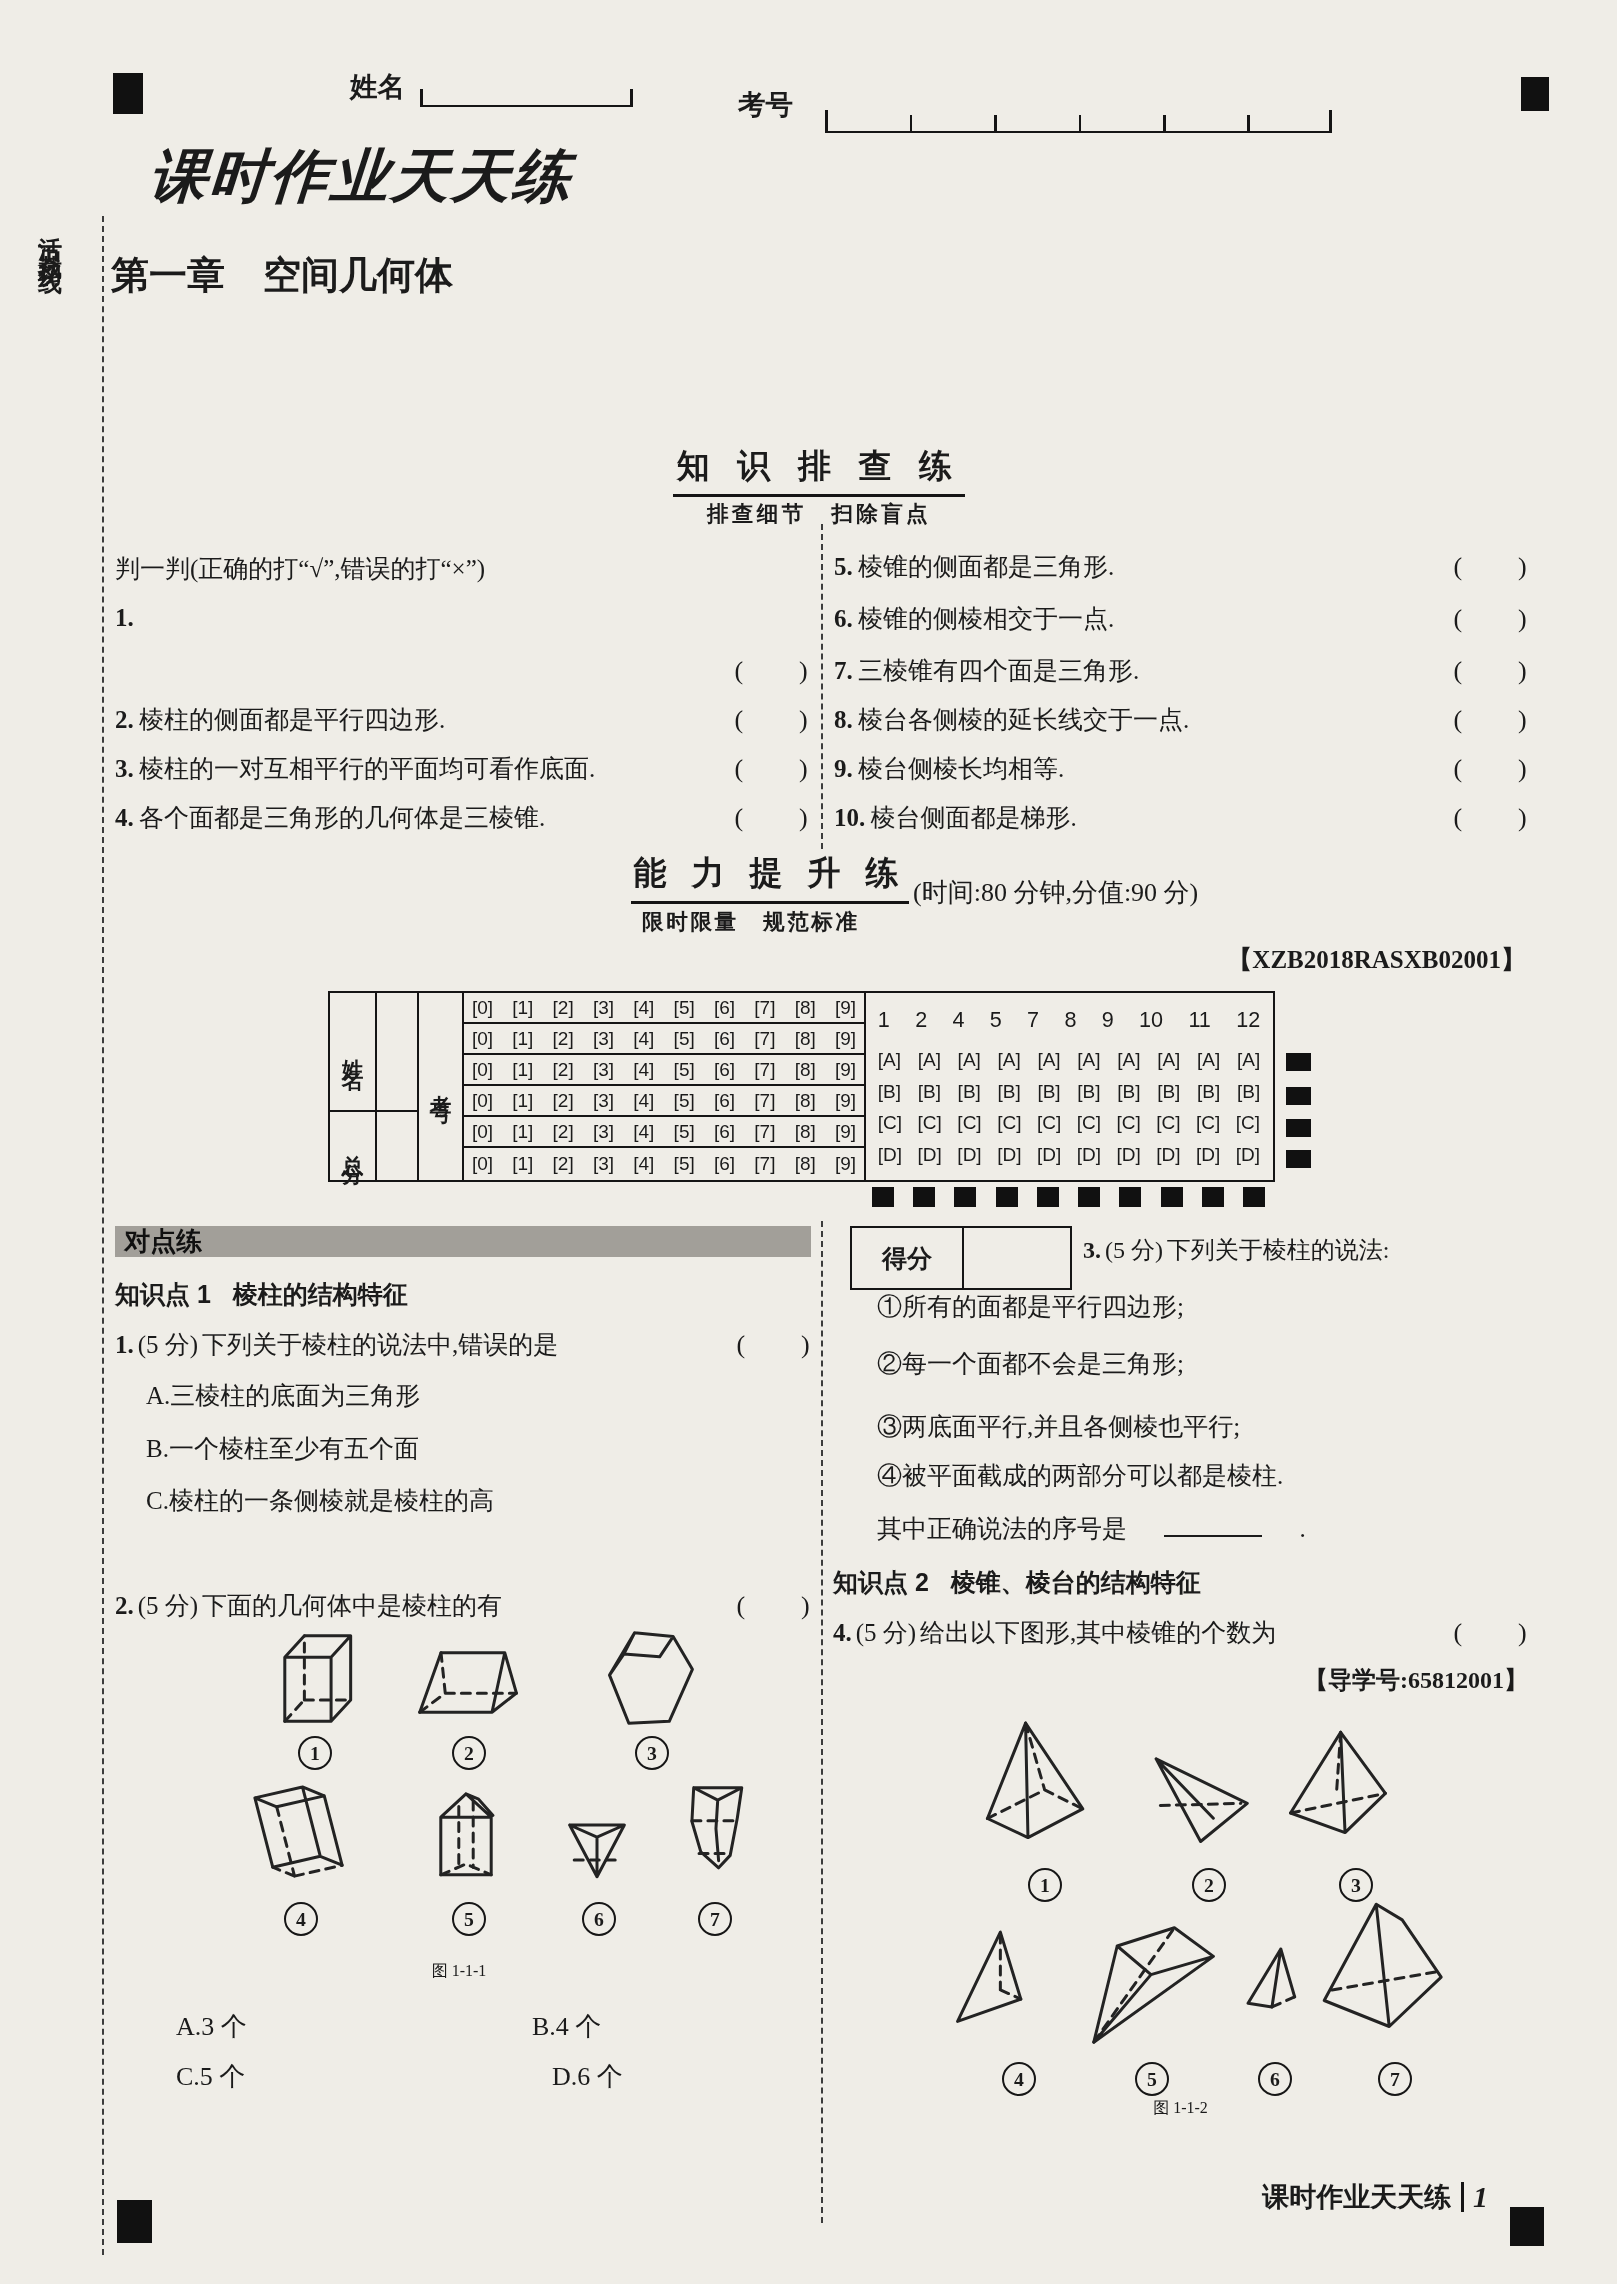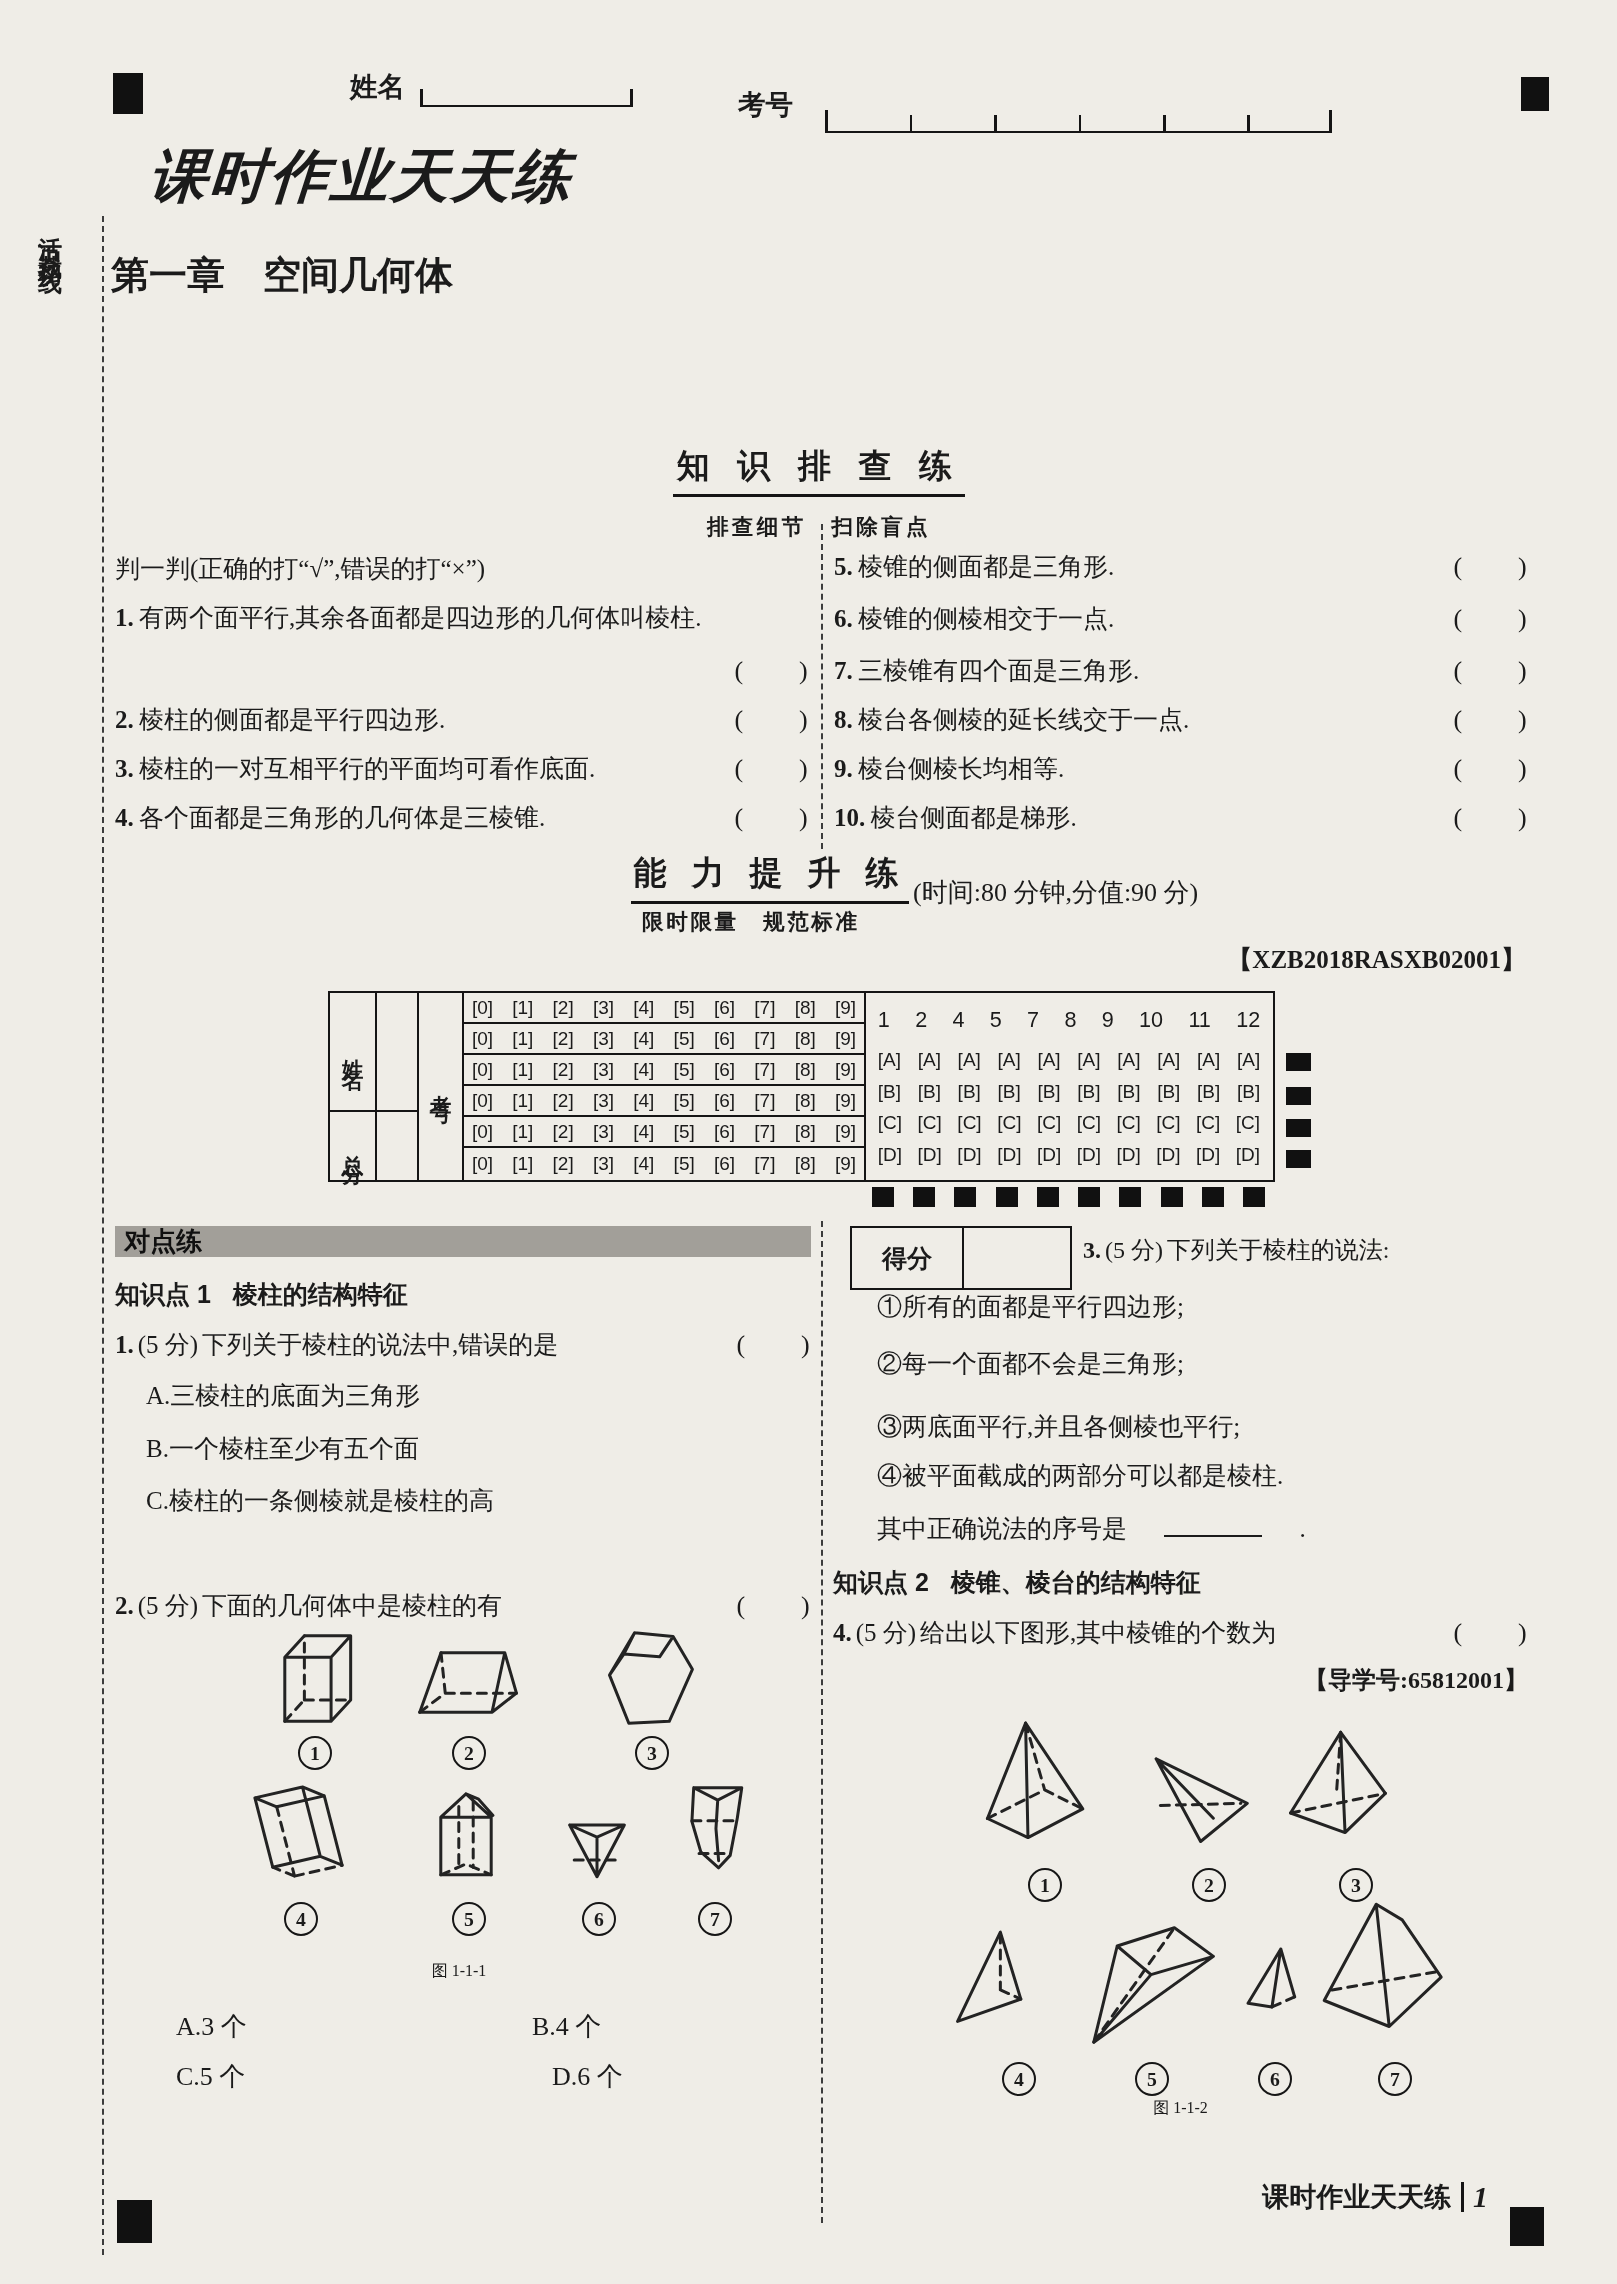--- a/index.html
+++ b/index.html
@@ -71,28 +71,27 @@
       <span class="abs" style="left: 50%; bottom: 0px; width: 2.6px; height: 15.7px; background: rgb(21, 21, 21);"></span>
       <span class="abs" style="left: 66.6667%; bottom: 0px; width: 2.6px; height: 15.7px; background: rgb(21, 21, 21);"></span>
       <span class="abs" style="left: 83.3333%; bottom: 0px; width: 2.6px; height: 15.7px; background: rgb(21, 21, 21);"></span>
     </div>
 
   <div class="abs hei" style="left:149px;top:138px;font-size:58px;font-style:italic;letter-spacing:2.6px;transform:skewX(-4deg);">课时作业天天练</div>
   <div class="abs hei" style="left:111px;top:250px;width:1416px;font-size:38px;">第一章　空间几何体</div>
 
   <div class="abs" style="left:111px;top:444px;width:1416px;text-align:center;">
     <span class="hei" style="display:inline-block;font-size:33px;letter-spacing:9.2px;padding:0 3.9px 5.2px 3.9px;border-bottom:3.3px solid #151515;">知 识 排 查 练</span>
-    <div class="hei" style="margin-top:15px;font-size:21.6px;letter-spacing:3.3px;">排查细节　扫除盲点</div>
+    <div class="hei" style="margin-top:2px;font-size:21.6px;letter-spacing:3.3px;">排查细节　扫除盲点</div>
   </div>
 
   <div class="abs" style="left:115px;top:552px;font-size:25px;">判一判(正确的打“√”,错误的打“×”)</div>
 
   <div class="tf-row" style="left:115px;top:604px;width:694px;">
     <span class="num">1.</span>
-    <span>有两个面平行,其余各面都是四边形的几何体叫棱柱.</span>
   </div>
   <div class="tf-row" style="left:115px;top:656px;width:694px;">
     <span class="paren">(　　)</span>
   </div>
   <div class="tf-row" style="left:115px;top:705px;width:694px;">
     <span class="num">2.</span>
     <span>棱柱的侧面都是平行四边形.</span>
     <span class="paren">(　　)</span>
   </div>
   <div class="tf-row" style="left:115px;top:754px;width:694px;">

